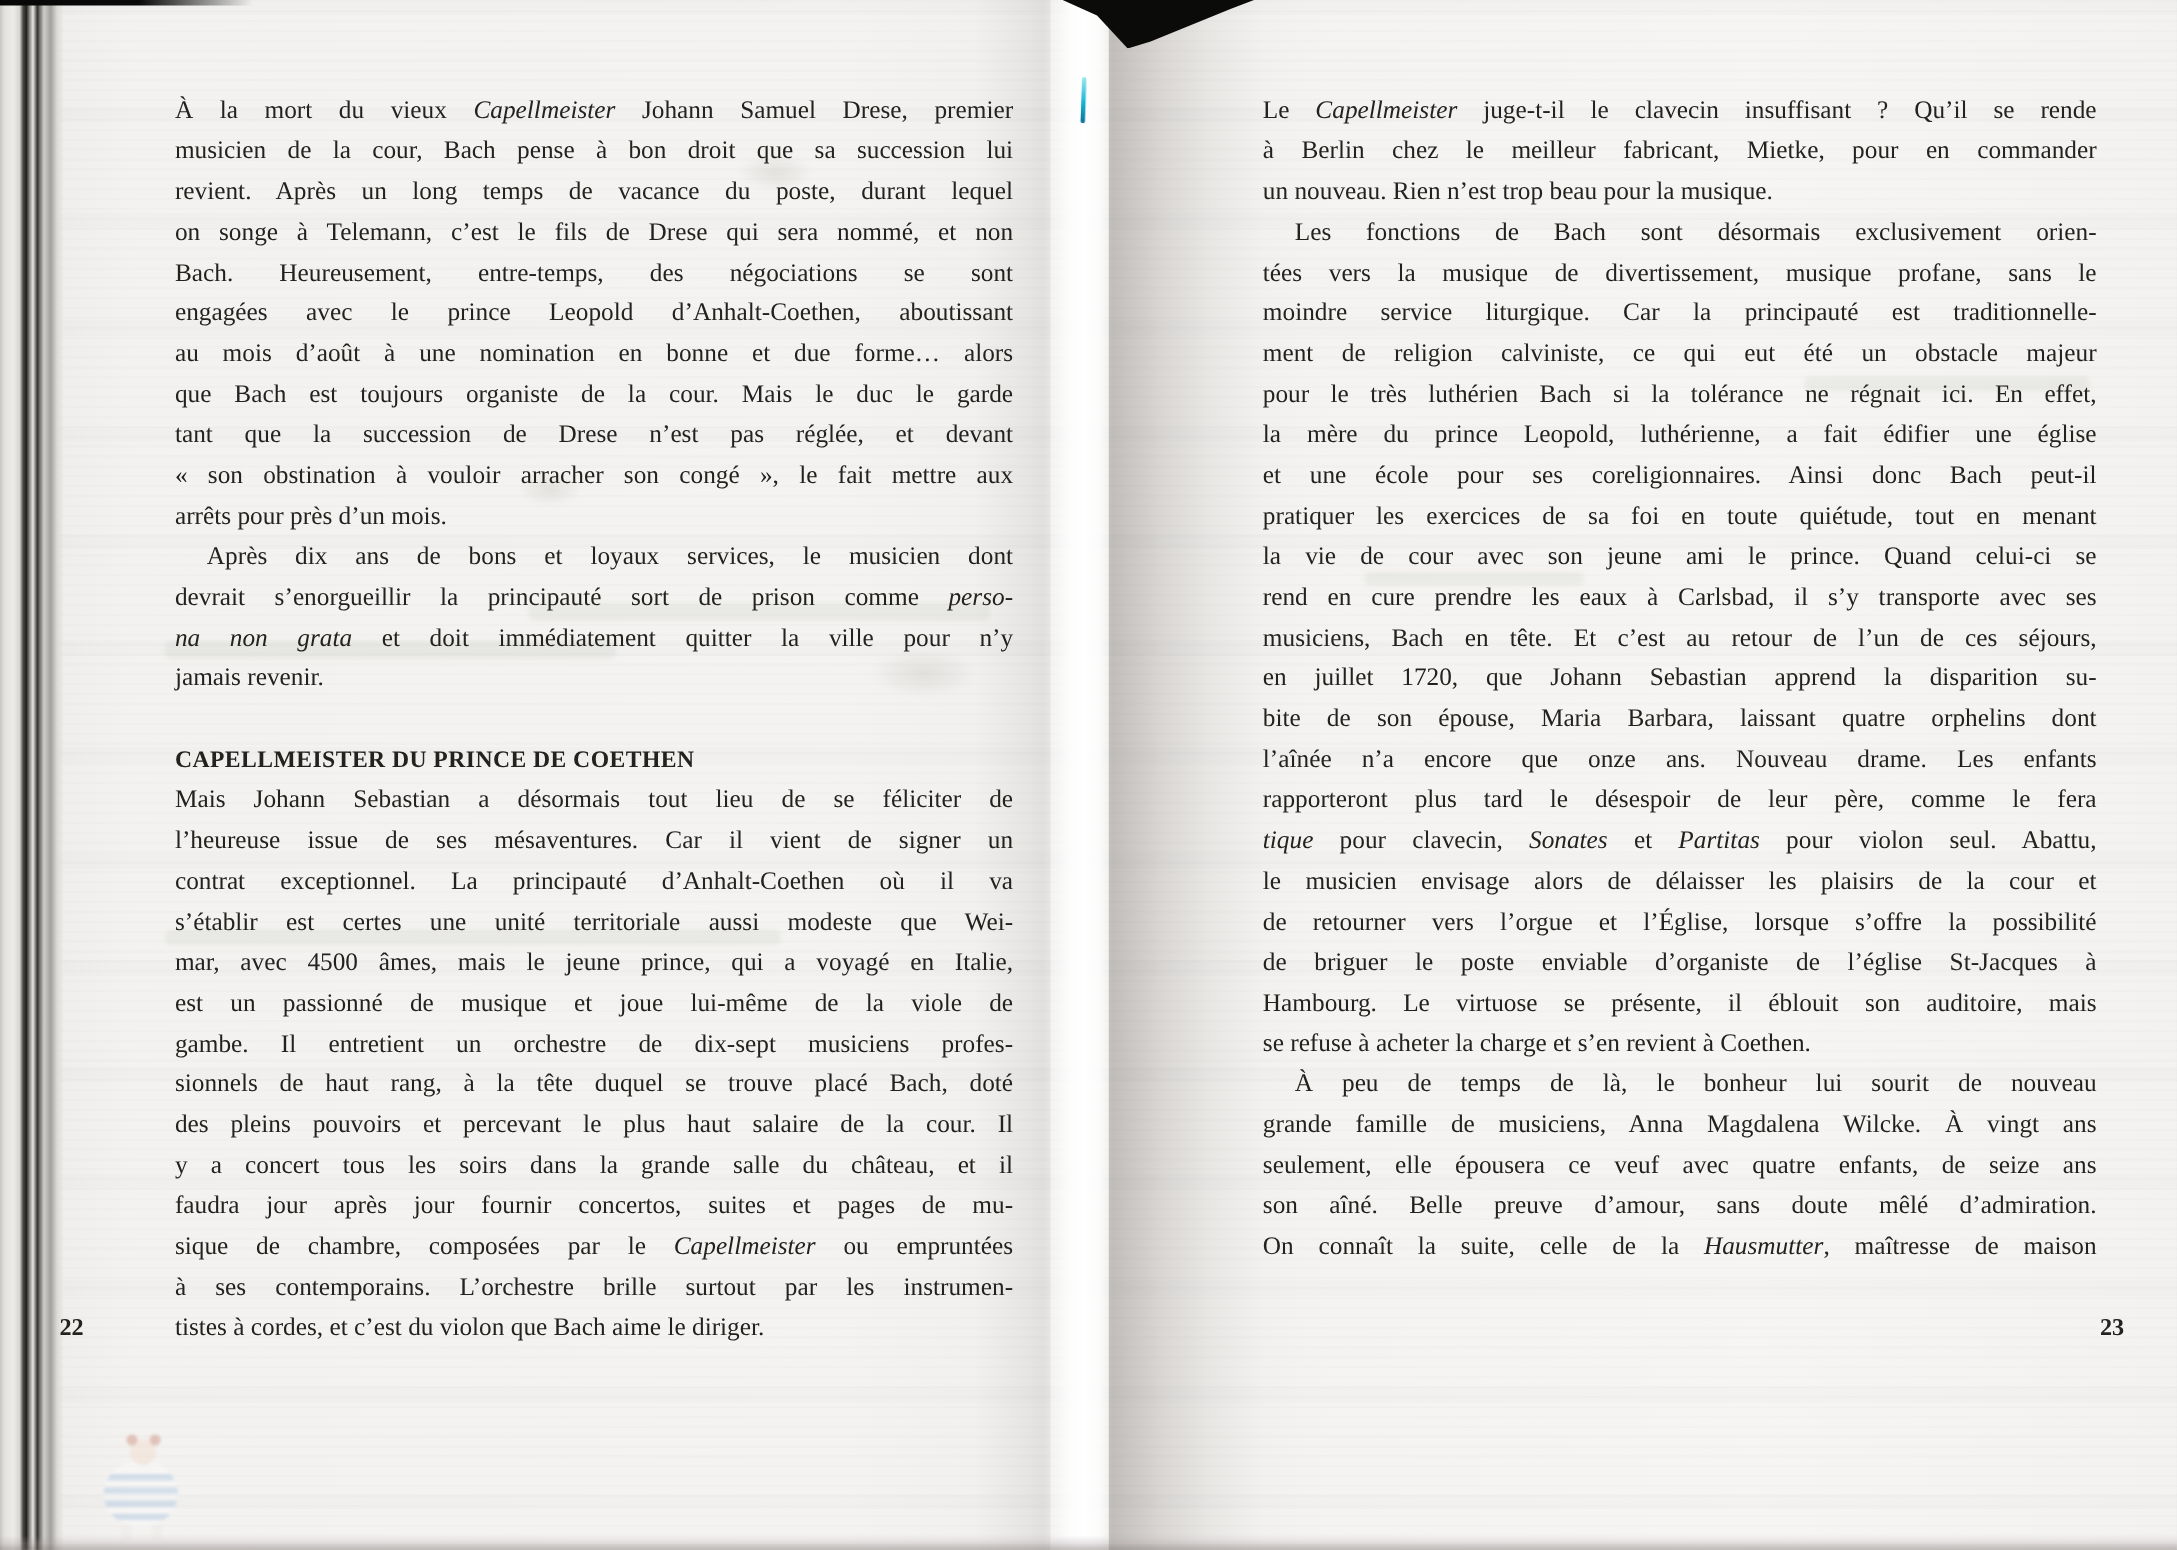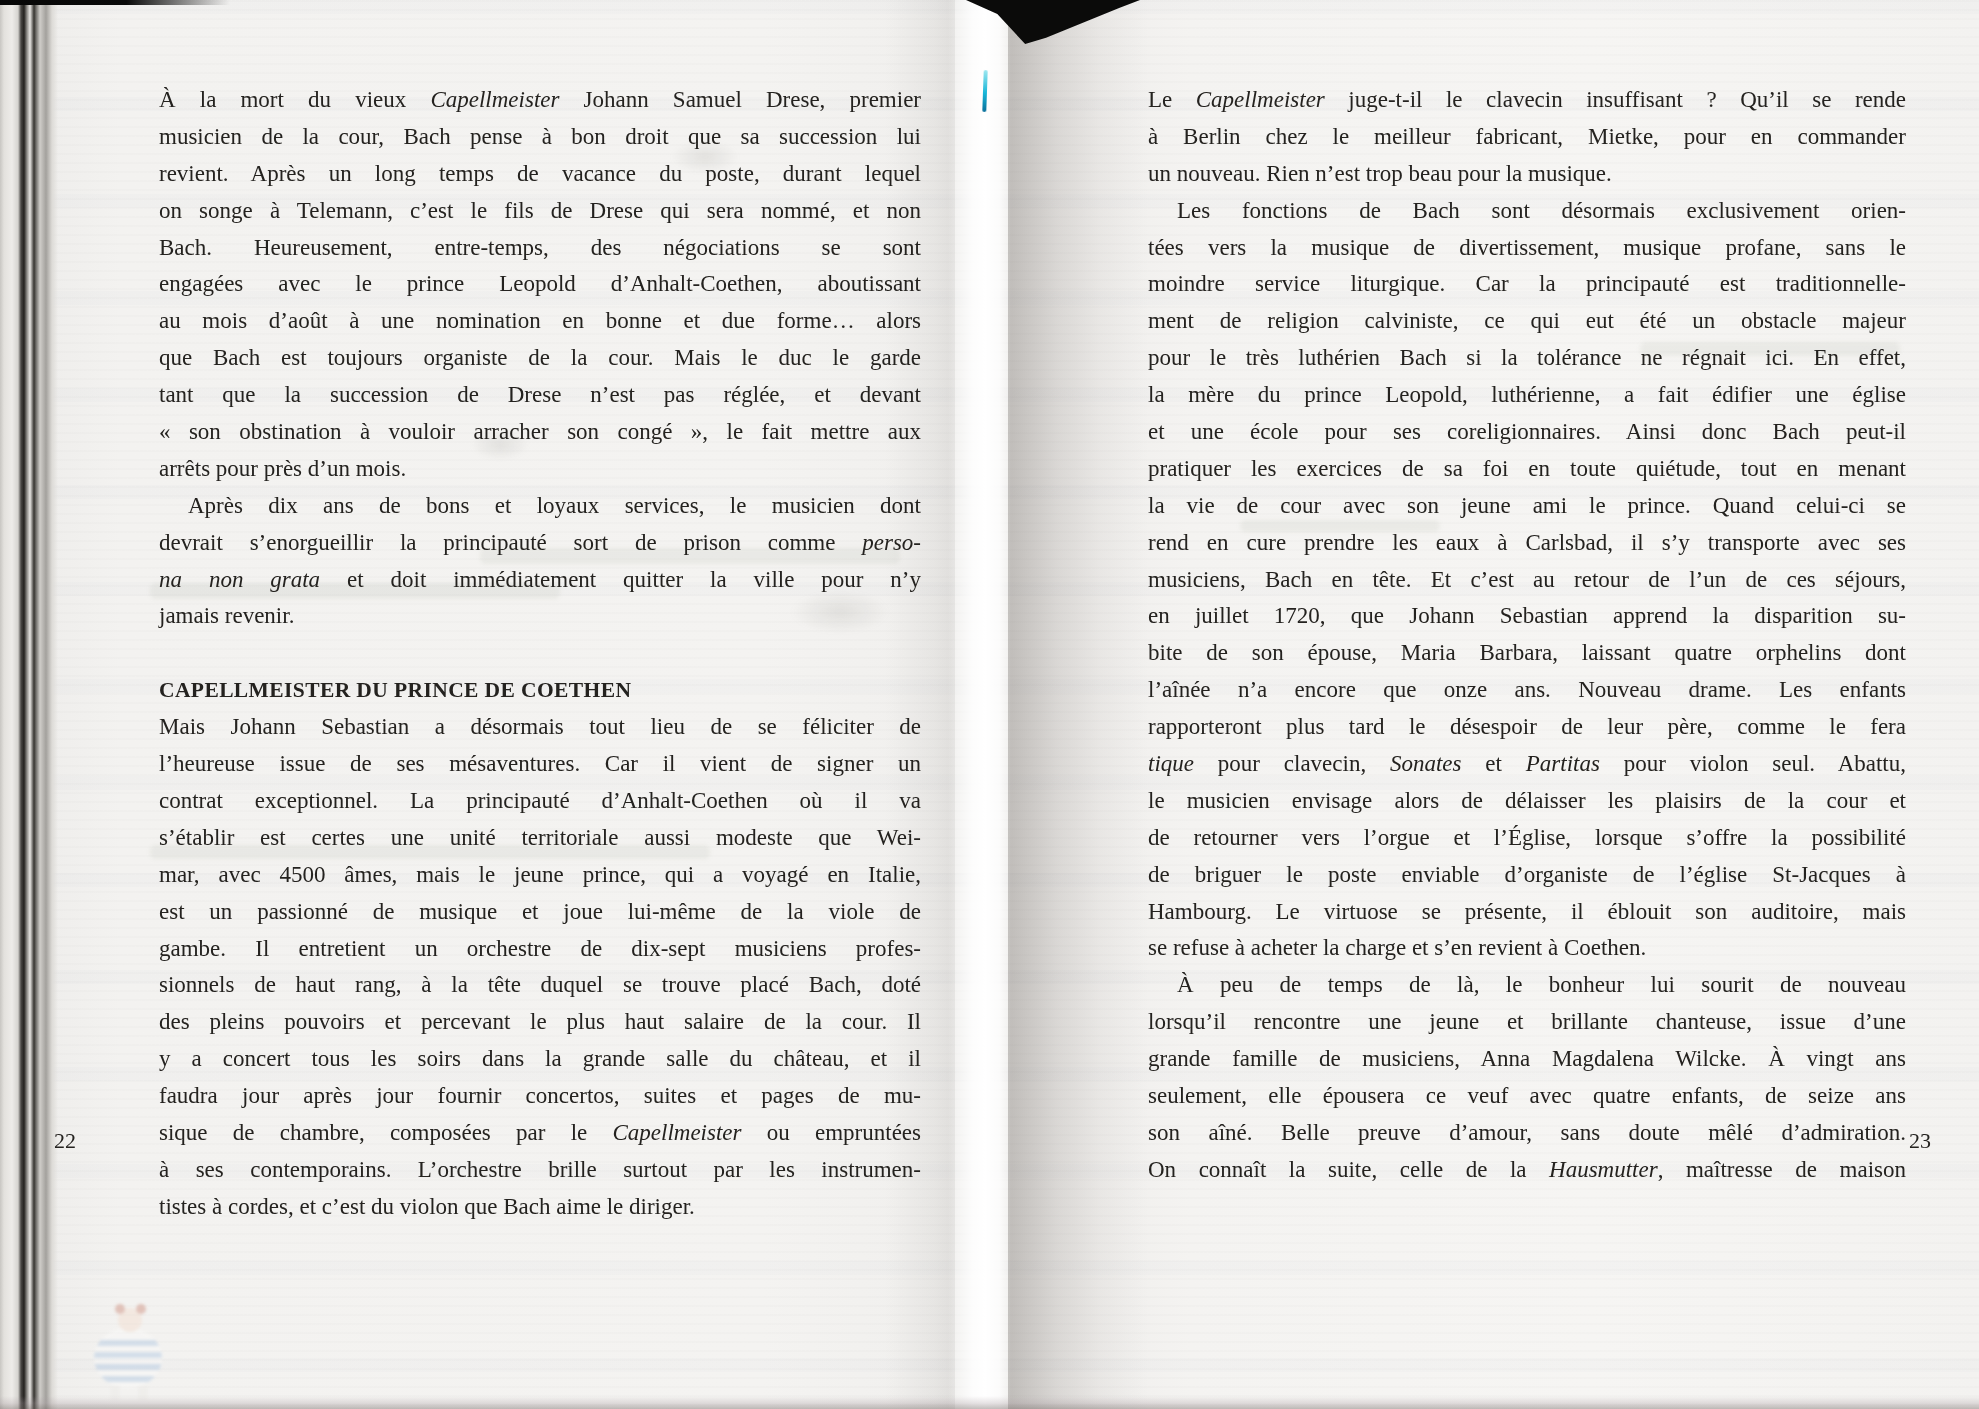--- a/index.html
+++ b/index.html
@@ -32,22 +32,22 @@
     background:linear-gradient(180deg,rgba(0,0,0,0) 0,rgba(165,152,158,.28) 55%,rgba(118,110,106,.45) 100%);}
   .column{position:absolute;top:82px;font-size:23px;line-height:36.9px;}
   .col-left{left:159px;width:762px;}
   .col-right{left:1148px;width:758px;}
   .line{height:36.9px;text-align:justify;text-align-last:justify;white-space:nowrap;}
   .line.last{text-align-last:left;}
   .line.indent{text-indent:29px;}
   .line em{font-style:italic;}
   .heading{margin-top:37px;height:36.9px;line-height:36.9px;
     font-weight:bold;font-size:21.5px;letter-spacing:.4px;}
-  .folio{position:absolute;top:1123px;height:36.9px;line-height:36.9px;
-    font-size:22px;font-weight:normal;}
+  .folio{position:absolute;top:1189px;height:36.9px;line-height:36.9px;
+    font-size:22px;font-weight:bold;}
   .folio-left{left:54px;}
   .folio-right{left:1896px;margin-left:13px;}
   .ghost-line{position:absolute;background:rgba(95,115,85,.07);filter:blur(2px);border-radius:6px;pointer-events:none;}
   .smudge{position:absolute;background:radial-gradient(ellipse at center,rgba(118,118,112,.14),rgba(118,118,112,0) 70%);filter:blur(2px);pointer-events:none;}
   .ink-mark{position:absolute;left:983px;top:70px;width:4px;height:42px;border-radius:2px;
     background:linear-gradient(180deg,#9fe8f0 0,#17b6d8 55%,#0a6f9a 100%);transform:rotate(2deg);filter:blur(.4px);}
   .ghost-figure{position:absolute;left:50px;top:1296px;width:150px;height:110px;opacity:.3;filter:blur(1.6px);pointer-events:none;}
 </style>
 </head>
 <body>
@@ -149,21 +149,20 @@
       <div class="line">bite de son épouse, Maria Barbara, laissant quatre orphelins dont</div>
       <div class="line">l’aînée n’a encore que onze ans. Nouveau drame. Les enfants</div>
       <div class="line">rapporteront plus tard le désespoir de leur père, comme le fera</div>
       <div class="line"><em>tique</em> pour clavecin, <em>Sonates</em> et <em>Partitas</em> pour violon seul. Abattu,</div>
       <div class="line">le musicien envisage alors de délaisser les plaisirs de la cour et</div>
       <div class="line">de retourner vers l’orgue et l’Église, lorsque s’offre la possibilité</div>
       <div class="line">de briguer le poste enviable d’organiste de l’église St-Jacques à</div>
       <div class="line">Hambourg. Le virtuose se présente, il éblouit son auditoire, mais</div>
       <div class="line last">se refuse à acheter la charge et s’en revient à Coethen.</div>
       <div class="line indent">À peu de temps de là, le bonheur lui sourit de nouveau</div>
-      <div class="line">lorsqu’il rencontre une jeune et brillante chanteuse, issue d’une</div>
       <div class="line">grande famille de musiciens, Anna Magdalena Wilcke. À vingt ans</div>
       <div class="line">seulement, elle épousera ce veuf avec quatre enfants, de seize ans</div>
       <div class="line">son aîné. Belle preuve d’amour, sans doute mêlé d’admiration.</div>
       <div class="line">On connaît la suite, celle de la <em>Hausmutter</em>, maîtresse de maison</div>
     </div>
 
   <div class="folio folio-left">22</div>
   <div class="folio folio-right">23</div>
 </div>
 

